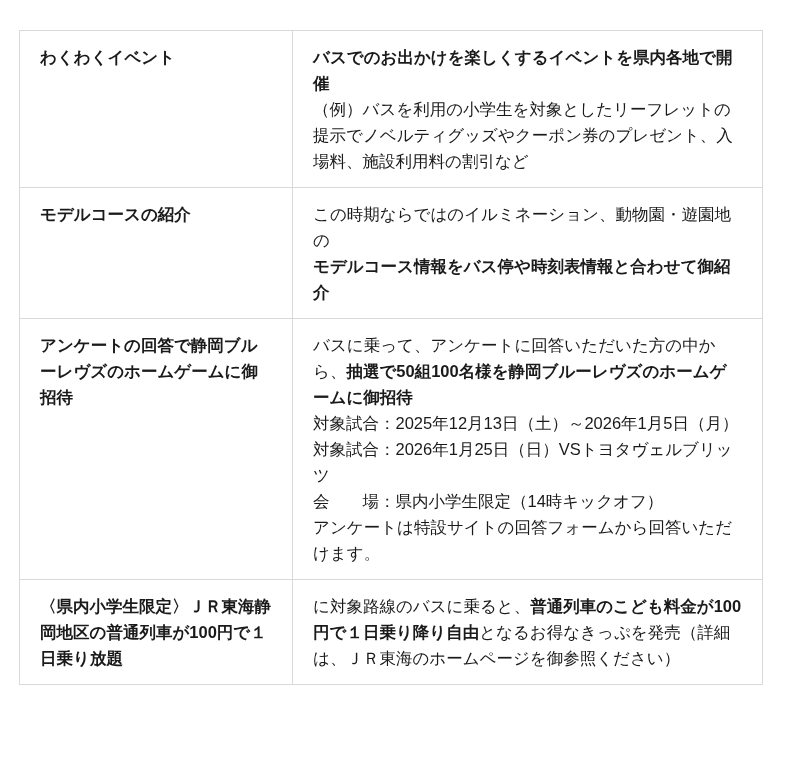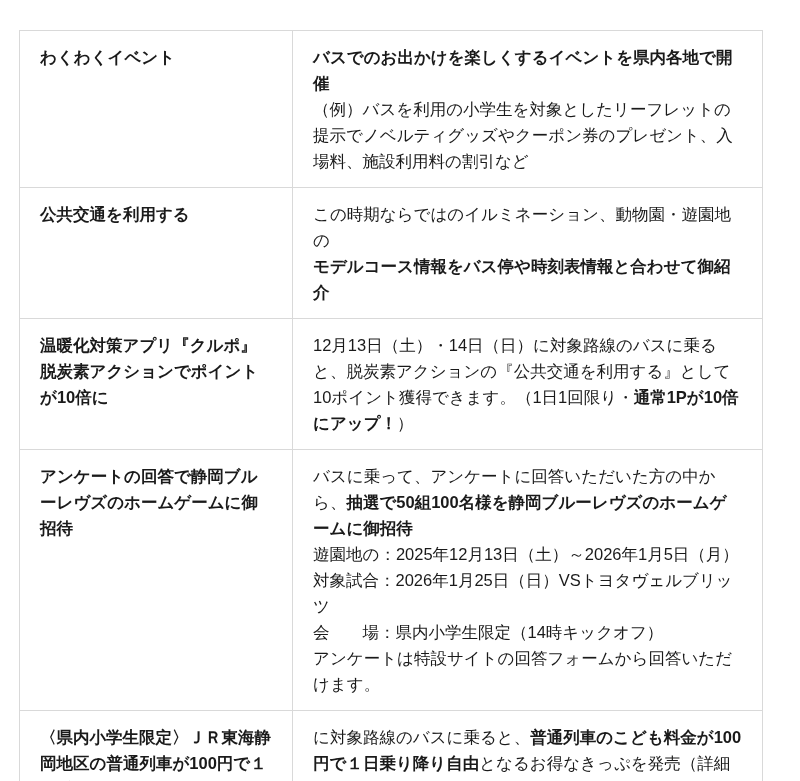--- a/index.html
+++ b/index.html
@@ -47,30 +47,26 @@
 <body>
 
 <div class="page">
   <table class="events-table">
     <tbody>
       <tr>
         <td class="title-cell">わくわくイベント</td>
         <td class="desc-cell"><strong>バスでのお出かけを楽しくするイベントを県内各地で開催</strong><br><span>（例）バスを利用の小学生を対象としたリーフレットの提示でノベルティグッズやクーポン券のプレゼント、入場料、施設利用料の割引など</span></td>
       </tr>
       <tr>
-        <td class="title-cell">公共交通を利用する</td>
+        <td class="title-cell">モデルコースの紹介</td>
         <td class="desc-cell"><span>この時期ならではのイルミネーション、動物園・遊園地の</span><br><strong>モデルコース情報をバス停や時刻表情報と合わせて御紹介</strong></td>
       </tr>
       <tr>
-        <td class="title-cell">温暖化対策アプリ『クルポ』脱炭素アクションでポイントが10倍に</td>
-        <td class="desc-cell"><span>12月13日（土）・14日（日）に対象路線のバスに乗ると、脱炭素アクションの『公共交通を利用する』として10ポイント獲得できます。（1日1回限り・</span><strong>通常1Pが10倍にアップ！</strong><span>）</span></td>
-      </tr>
-      <tr>
         <td class="title-cell">アンケートの回答で静岡ブルーレヴズのホームゲームに御招待</td>
-        <td class="desc-cell"><span>バスに乗って、アンケートに回答いただいた方の中から、</span><strong>抽選で50組100名様を静岡ブルーレヴズのホームゲームに御招待</strong><br><span>遊園地の：2025年12月13日（土）～2026年1月5日（月）</span><br><span>対象試合：2026年1月25日（日）VSトヨタヴェルブリッツ</span><br><span>会　　場：県内小学生限定（14時キックオフ）</span><br><span>アンケートは特設サイトの回答フォームから回答いただけます。</span></td>
+        <td class="desc-cell"><span>バスに乗って、アンケートに回答いただいた方の中から、</span><strong>抽選で50組100名様を静岡ブルーレヴズのホームゲームに御招待</strong><br><span>対象試合：2025年12月13日（土）～2026年1月5日（月）</span><br><span>対象試合：2026年1月25日（日）VSトヨタヴェルブリッツ</span><br><span>会　　場：県内小学生限定（14時キックオフ）</span><br><span>アンケートは特設サイトの回答フォームから回答いただけます。</span></td>
       </tr>
       <tr>
         <td class="title-cell">〈県内小学生限定〉ＪＲ東海静岡地区の普通列車が100円で１日乗り放題</td>
         <td class="desc-cell"><span>に対象路線のバスに乗ると、</span><strong>普通列車のこども料金が100円で１日乗り降り自由</strong><span>となるお得なきっぷを発売（詳細は、ＪＲ東海のホームページを御参照ください）</span><br></td>
       </tr>
     </tbody>
   </table>
 </div>
 
 </body></html>

